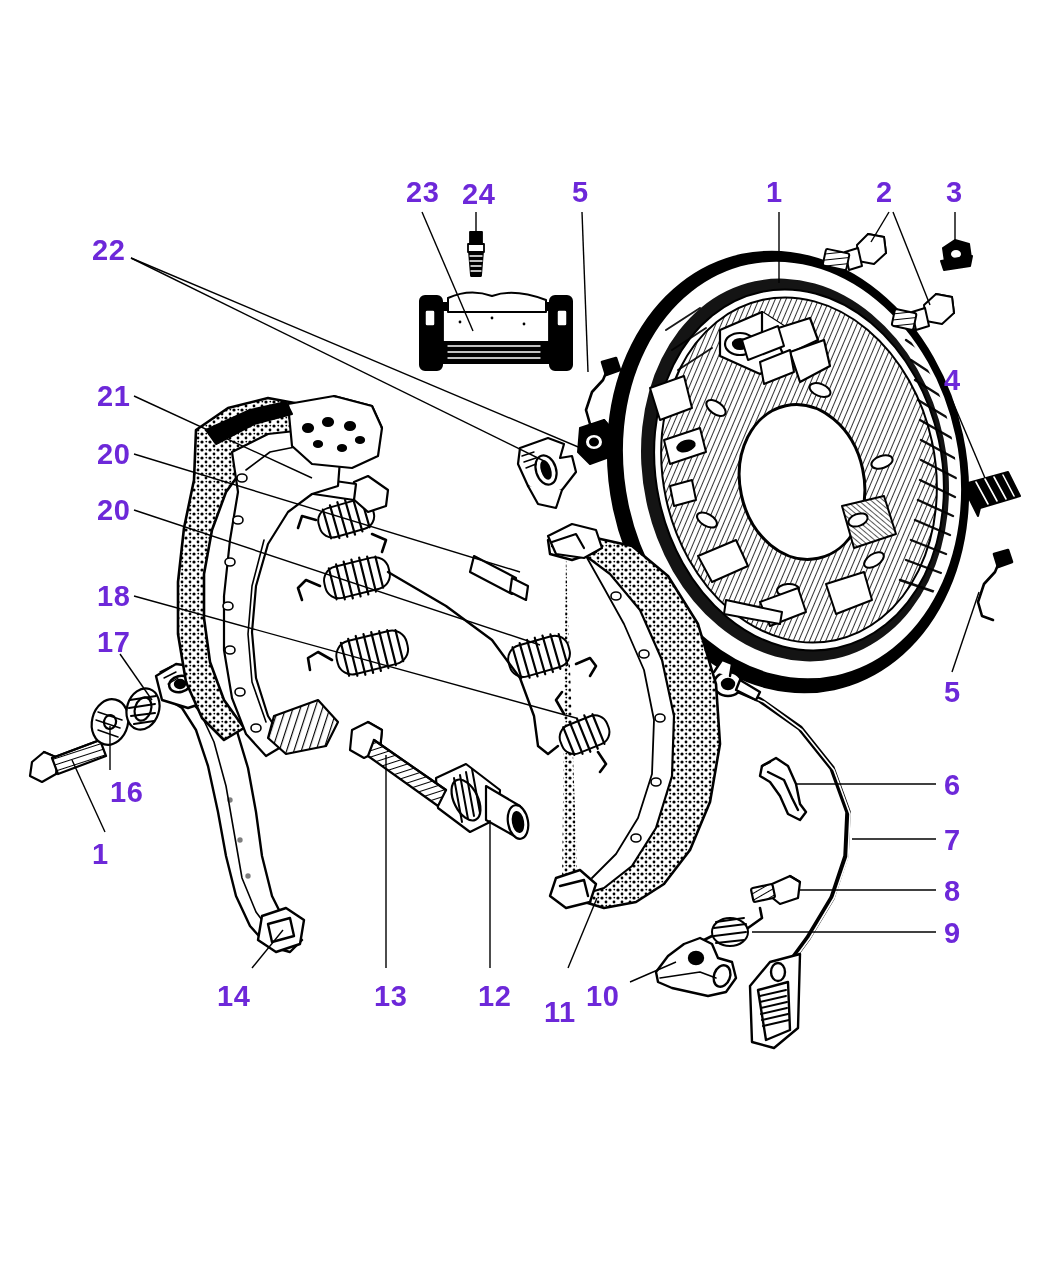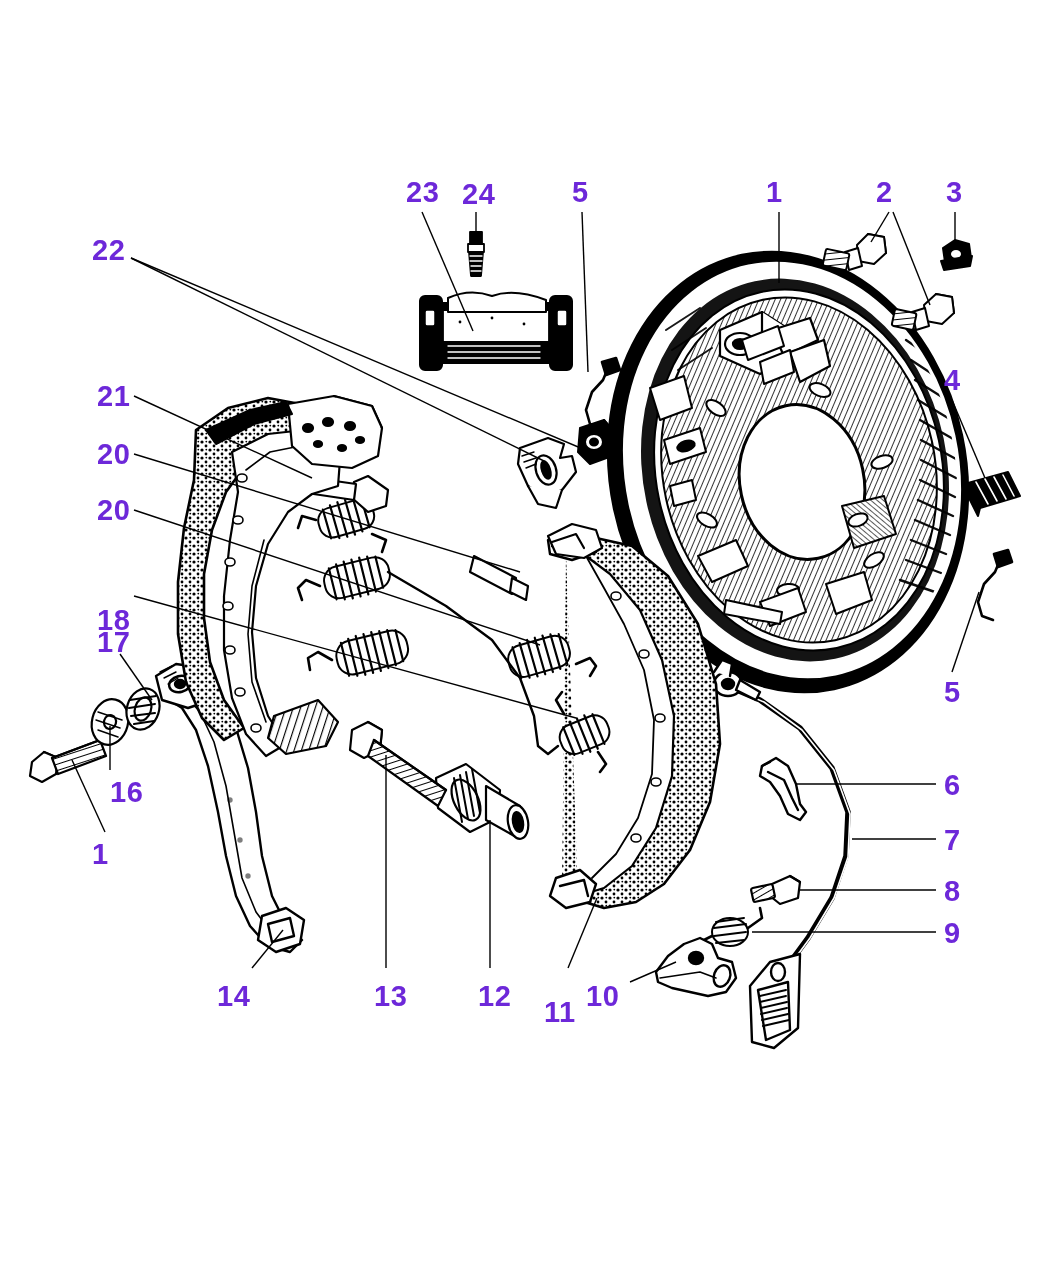--- a/index.html
+++ b/index.html
@@ -585,21 +585,21 @@
       <div class="callout" style="left: 944px; top: 877px;">8</div>
       <div class="callout" style="left: 944px; top: 919px;">9</div>
       <div class="callout" style="left: 586px; top: 982px;">10</div>
       <div class="callout" style="left: 544px; top: 982px; margin-top: 16px;">11</div>
       <div class="callout" style="left: 478px; top: 982px;">12</div>
       <div class="callout" style="left: 374px; top: 982px;">13</div>
       <div class="callout" style="left: 217px; top: 982px;">14</div>
       <div class="callout" style="left: 92px; top: 840px;">1</div>
       <div class="callout" style="left: 110px; top: 778px;">16</div>
       <div class="callout" style="left: 97px; top: 628px;">17</div>
-      <div class="callout" style="left: 97px; top: 582px; margin-top: 24px;">18</div>
+      <div class="callout" style="left: 97px; top: 582px;">18</div>
       <div class="callout" style="left: 97px; top: 496px;">20</div>
       <div class="callout" style="left: 97px; top: 440px;">20</div>
       <div class="callout" style="left: 97px; top: 382px;">21</div>
       <div class="callout" style="left: 92px; top: 236px;">22</div>
       <div class="callout" style="left: 406px; top: 178px;">23</div>
       <div class="callout" style="left: 462px; top: 180px;">24</div>
     </div>
 
 </div>
 

